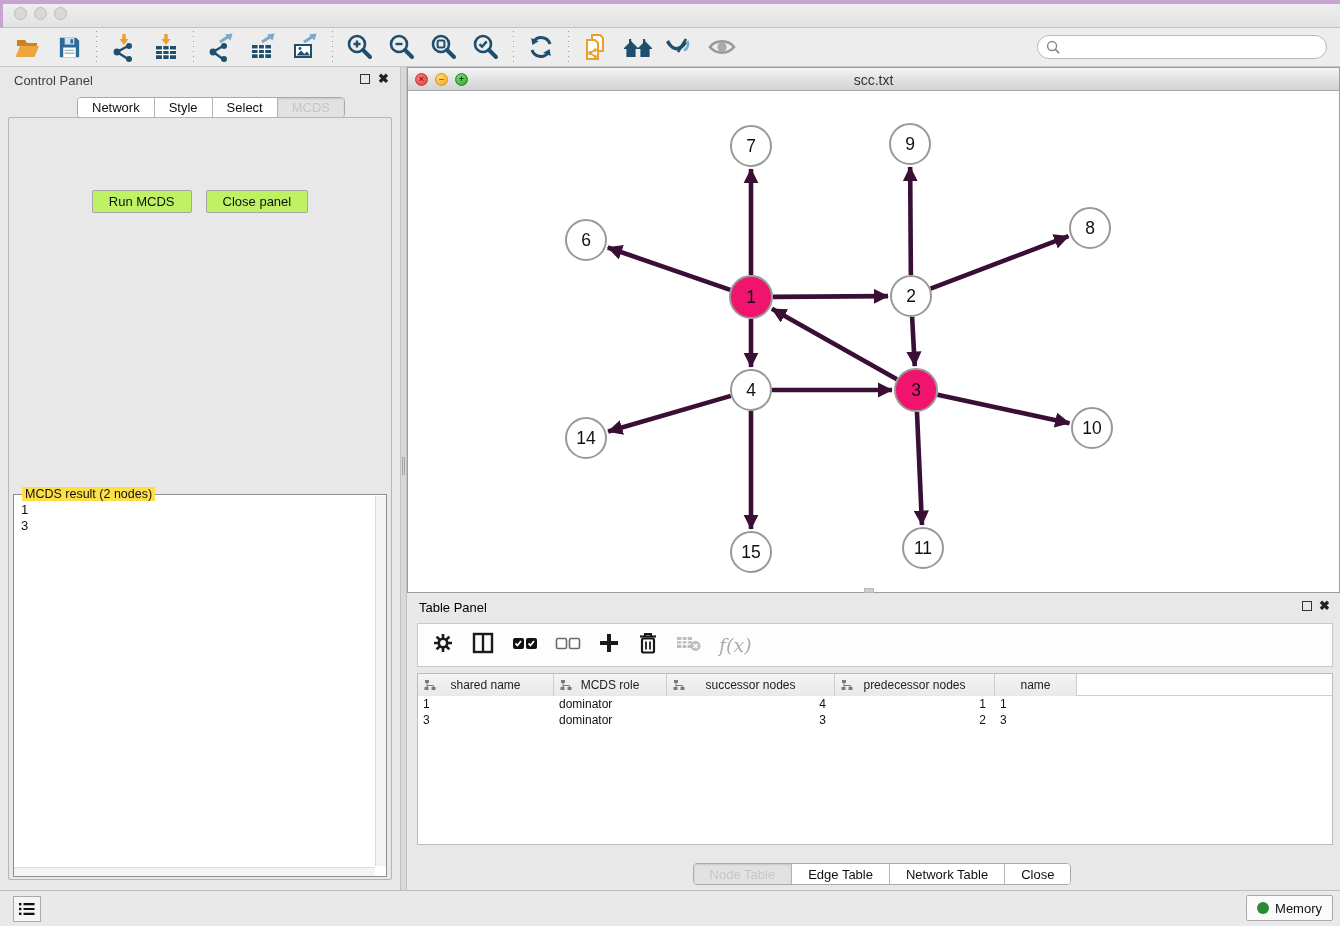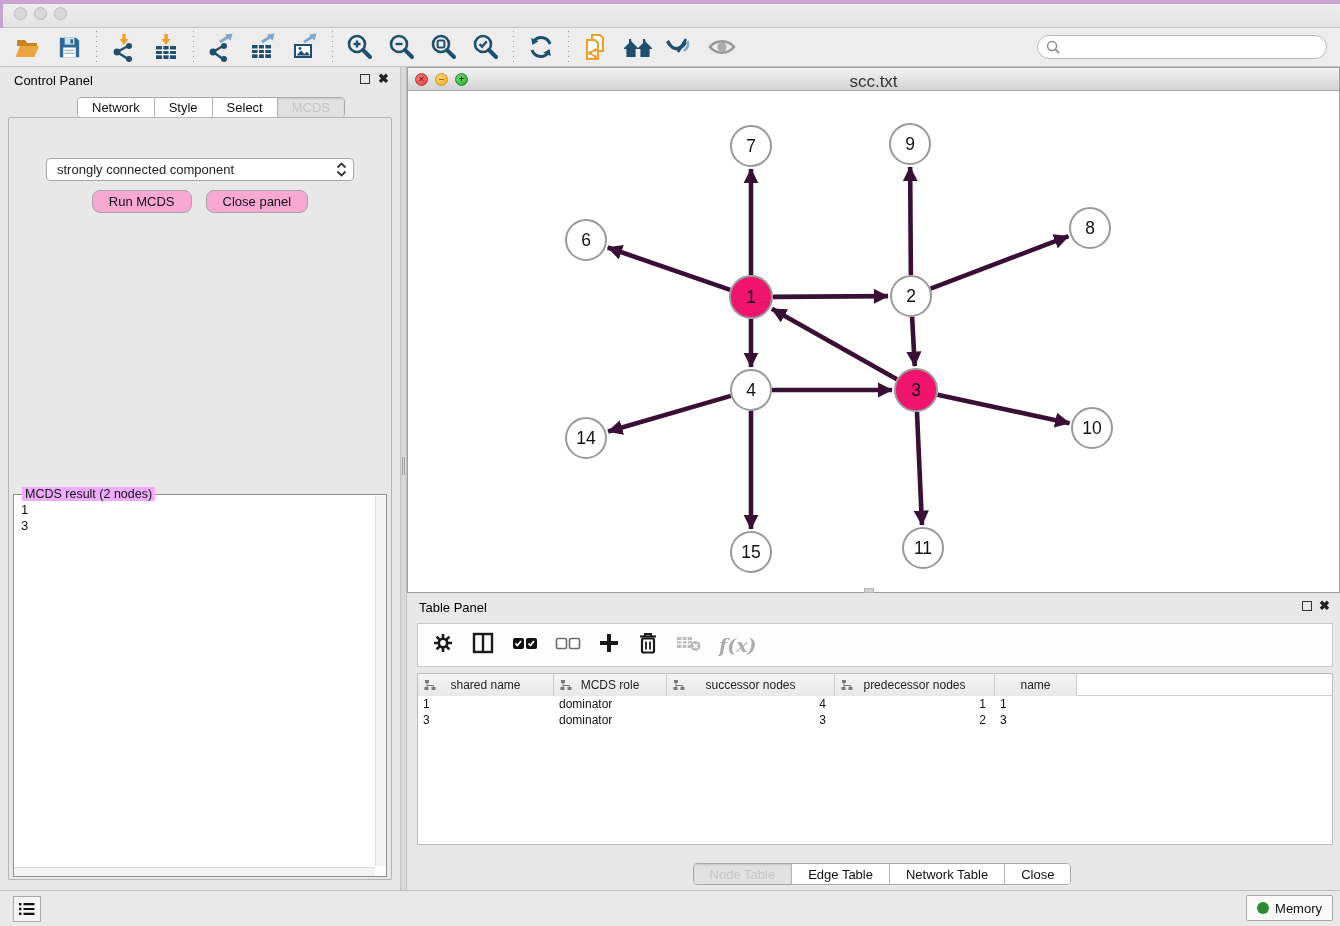--- a/index.html
+++ b/index.html
@@ -21,75 +21,75 @@
   .tbtn { width:34px; height:34px; display:flex; align-items:center; justify-content:center; margin:0 4px; }
   .tsep { width:1px; height:32px; margin:0 6px; background-image:linear-gradient(#9a9a9a 30%, rgba(255,255,255,0) 0%);
     background-size:1px 5px; background-repeat:repeat-y; }
   .searchbox { position:absolute; right:13px; top:7px; width:290px; height:24px; background:#fff;
     border:1px solid #b9b9b9; border-radius:12px; display:flex; align-items:center; padding-left:8px; }
   .searchbox input { border:none; outline:none; flex:1; height:20px; font-size:13px; background:transparent; }
 
   
   .control-panel { position:absolute; left:0; top:67px; width:400px; height:823px; }
   .panel-head { position:relative; height:26px; }
-  .panel-title { position:absolute; left:14px; top:6px; font-size:13px; color:#000000; }
+  .panel-title { position:absolute; left:14px; top:6px; font-size:13px; color:#404040; }
   .float-ic { position:absolute; top:7px; width:10px; height:10px; border:1.6px solid #333; }
   .close-ic { position:absolute; top:4px; font-size:13px; font-weight:bold; color:#222; }
   .cp-float { right:30px; } .cp-close { right:11px; }
 
   .tabgroup { display:flex; border:1px solid #a9a9a9; border-radius:4px; overflow:hidden; background:#fff; height:21px; }
   .tab { font-size:13px; padding:2px 14px 12px 14px; text-align:center; color:#111; background:#fff;
     border-right:1px solid #b5b5b5; white-space:nowrap; }
   .tab:last-child { border-right:none; }
   .tab.selected { background:#e2e2e2; color:#c6c6c6; box-shadow:inset 0 1px 2px rgba(0,0,0,.12); }
   .cp-tabs { position:absolute; left:77px; top:30px; }
 
   .tabpane { position:absolute; left:8px; right:8px; top:50px; bottom:10px; border:1px solid #b5b5b5; border-radius:2px; }
   .opt-label { position:absolute; left:0; right:0; top:18px; text-align:center; font-size:13px; color:#111; }
   .dropdown { position:absolute; left:37px; top:40px; width:308px; height:23px; background:#fff;
     border:1px solid #a6a6a6; border-radius:4px; display:flex; align-items:center; font-size:13px; padding-left:10px; }
   .dd-stepper { position:absolute; right:3px; top:2px; width:17px; height:17px; display:flex; flex-direction:column;
     align-items:center; justify-content:center; color:#444; }
   .btn-row { position:absolute; left:0; right:0; top:72px; display:flex; justify-content:center; gap:14px; }
-  .pbtn { height:23px; background:#f9a8d4; border:1px solid #a6a6a6; border-radius:8px; font-size:13px;
+  .pbtn { height:23px; background:#bef264; border:1px solid #a6a6a6; border-radius:2px; font-size:13px;
     padding:0 16px; display:flex; align-items:center; color:#111; }
 
   .result-box { position:absolute; left:4px; width:374px; top:376px; height:383px; border:1px solid #8f8f8f; background:#fff; }
-  .result-legend { position:absolute; left:8px; top:-8px; background:#f0abfc; padding:0 3px; font-size:12.5px; color:#111; }
+  .result-legend { position:absolute; left:8px; top:-8px; background:#fde047; padding:0 3px; font-size:12.5px; color:#111; }
   .result-lines { position:absolute; left:0; top:3px; right:12px; bottom:10px; padding:4px 0 0 7px;
     font-size:13px; line-height:16px; color:#111; overflow:hidden; }
   .vtrack { position:absolute; right:0; top:1px; bottom:10px; width:11px; background:#f4f4f4; border-left:1px solid #dcdcdc; }
   .htrack { position:absolute; left:0; right:11px; bottom:0; height:9px; background:#f4f4f4; border-top:1px solid #dcdcdc; }
 
   
   .vdivider { position:absolute; left:400px; top:67px; width:7px; height:823px; background:#d9d9d9;
     border-left:1px solid #c2c2c2; border-right:1px solid #c2c2c2; }
   .vdivider .grip { position:absolute; left:1px; top:390px; width:3px; height:18px;
     border-left:1px solid #9f9f9f; border-right:1px solid #9f9f9f; }
 
   
   .netwin { position:absolute; left:407px; top:67px; width:933px; height:526px; border:1px solid #9d9d9d; background:#fff; }
   .net-titlebar { position:absolute; left:0; top:0; right:0; height:23px;
     background:linear-gradient(#f4f4f4,#d2d2d2); border-bottom:1px solid #a8a8a8; }
-  .net-title { position:absolute; left:0; right:0; top:4px; text-align:center; font-size:17px; color:#333; }
+  .net-title { position:absolute; left:0; right:0; top:4px; text-align:center; font-size:14px; color:#333; }
   .tl { position:absolute; top:5px; width:13px; height:13px; border-radius:50%; display:flex; align-items:center;
     justify-content:center; font-size:9px; font-weight:bold; line-height:1; }
   .tl-red { left:7px; background:radial-gradient(circle at 35% 30%, #f7807a, #e03c38); border:1px solid #c43430; color:#7e1412; }
   .tl-yel { left:27px; background:radial-gradient(circle at 35% 30%, #ffd76e, #f4a821); border:1px solid #d3921d; color:#8a5d05; }
   .tl-grn { left:47px; background:radial-gradient(circle at 35% 30%, #7ed77e, #24a12c); border:1px solid #1f8a26; color:#0b4d10; }
   .net-canvas { position:absolute; left:0; top:23px; right:0; bottom:0; background:#fff; }
   .net-grip { position:absolute; left:456px; bottom:-1px; width:10px; height:5px; background:#cfcfcf; border:1px solid #b5b5b5; }
 
   
   .table-panel { position:absolute; left:407px; top:595px; width:933px; height:295px; }
   .tp-title { position:absolute; left:12px; top:5px; font-size:13px; color:#000000; }
   .tp-float { right:28px; } .tp-close { right:10px; }
   .tp-toolbar { position:absolute; left:10px; top:28px; width:916px; height:44px; background:#fdfdfd;
     border:1px solid #c9c9c9; display:flex; align-items:center; gap:17px; padding-left:14px; }
-  .fx { font-family:"DejaVu Serif", serif; font-style:italic; font-size:19px; color:#ababab;font-weight:bold; }
+  .fx { font-family:"DejaVu Serif", serif; font-style:italic; font-size:19px; color:#ababab; }
 
   .dtable { position:absolute; left:10px; top:78px; width:916px; height:172px; background:#fff; border:1px solid #bcbcbc; overflow:hidden; }
   .thead { display:flex; height:22px; border-bottom:1px solid #cfcfcf; }
   .th { position:relative; background:linear-gradient(#f4f4f4,#e9e9e9); border-right:1px solid #cccccc; height:22px;
     display:flex; align-items:center; justify-content:center; font-size:12px; color:#222;text-align:right; }
   .th .hicon { position:absolute; left:6px; top:5px; }
   .trow { display:flex; height:16px; font-size:12px; color:#111; }
   .td { overflow:hidden; white-space:nowrap; padding-top:1px; }
   .td.left { text-align:left; padding-left:5px; }
   .td.right { text-align:right; padding-right:9px; }
@@ -270,29 +270,20 @@
     <span class="close-ic cp-close">✖</span>
   </div>
   <div class="cp-tabs tabgroup">
       <span class="tab">Network</span>
       <span class="tab">Style</span>
       <span class="tab">Select</span>
       <span class="tab selected">MCDS</span>
     </div>
 
   <div class="tabpane">
-    <div class="dropdown">
-      <span>strongly connected component</span>
-      <span class="dd-stepper">
-        <svg width="11" height="15" viewBox="0 0 11 15">
-          <path d="M1.5 5.5L5.5 1.5L9.5 5.5" fill="none" stroke="#333" stroke-width="1.8"></path>
-          <path d="M1.5 9.5L5.5 13.5L9.5 9.5" fill="none" stroke="#333" stroke-width="1.8"></path>
-        </svg>
-      </span>
-    </div>
     <div class="btn-row">
       <div class="pbtn">Run MCDS</div>
       <div class="pbtn">Close panel</div>
     </div>
 
     <div class="result-box">
       <span class="result-legend">MCDS result (2 nodes)</span>
       <div class="result-lines">
           <div>1</div>
           <div>3</div>

